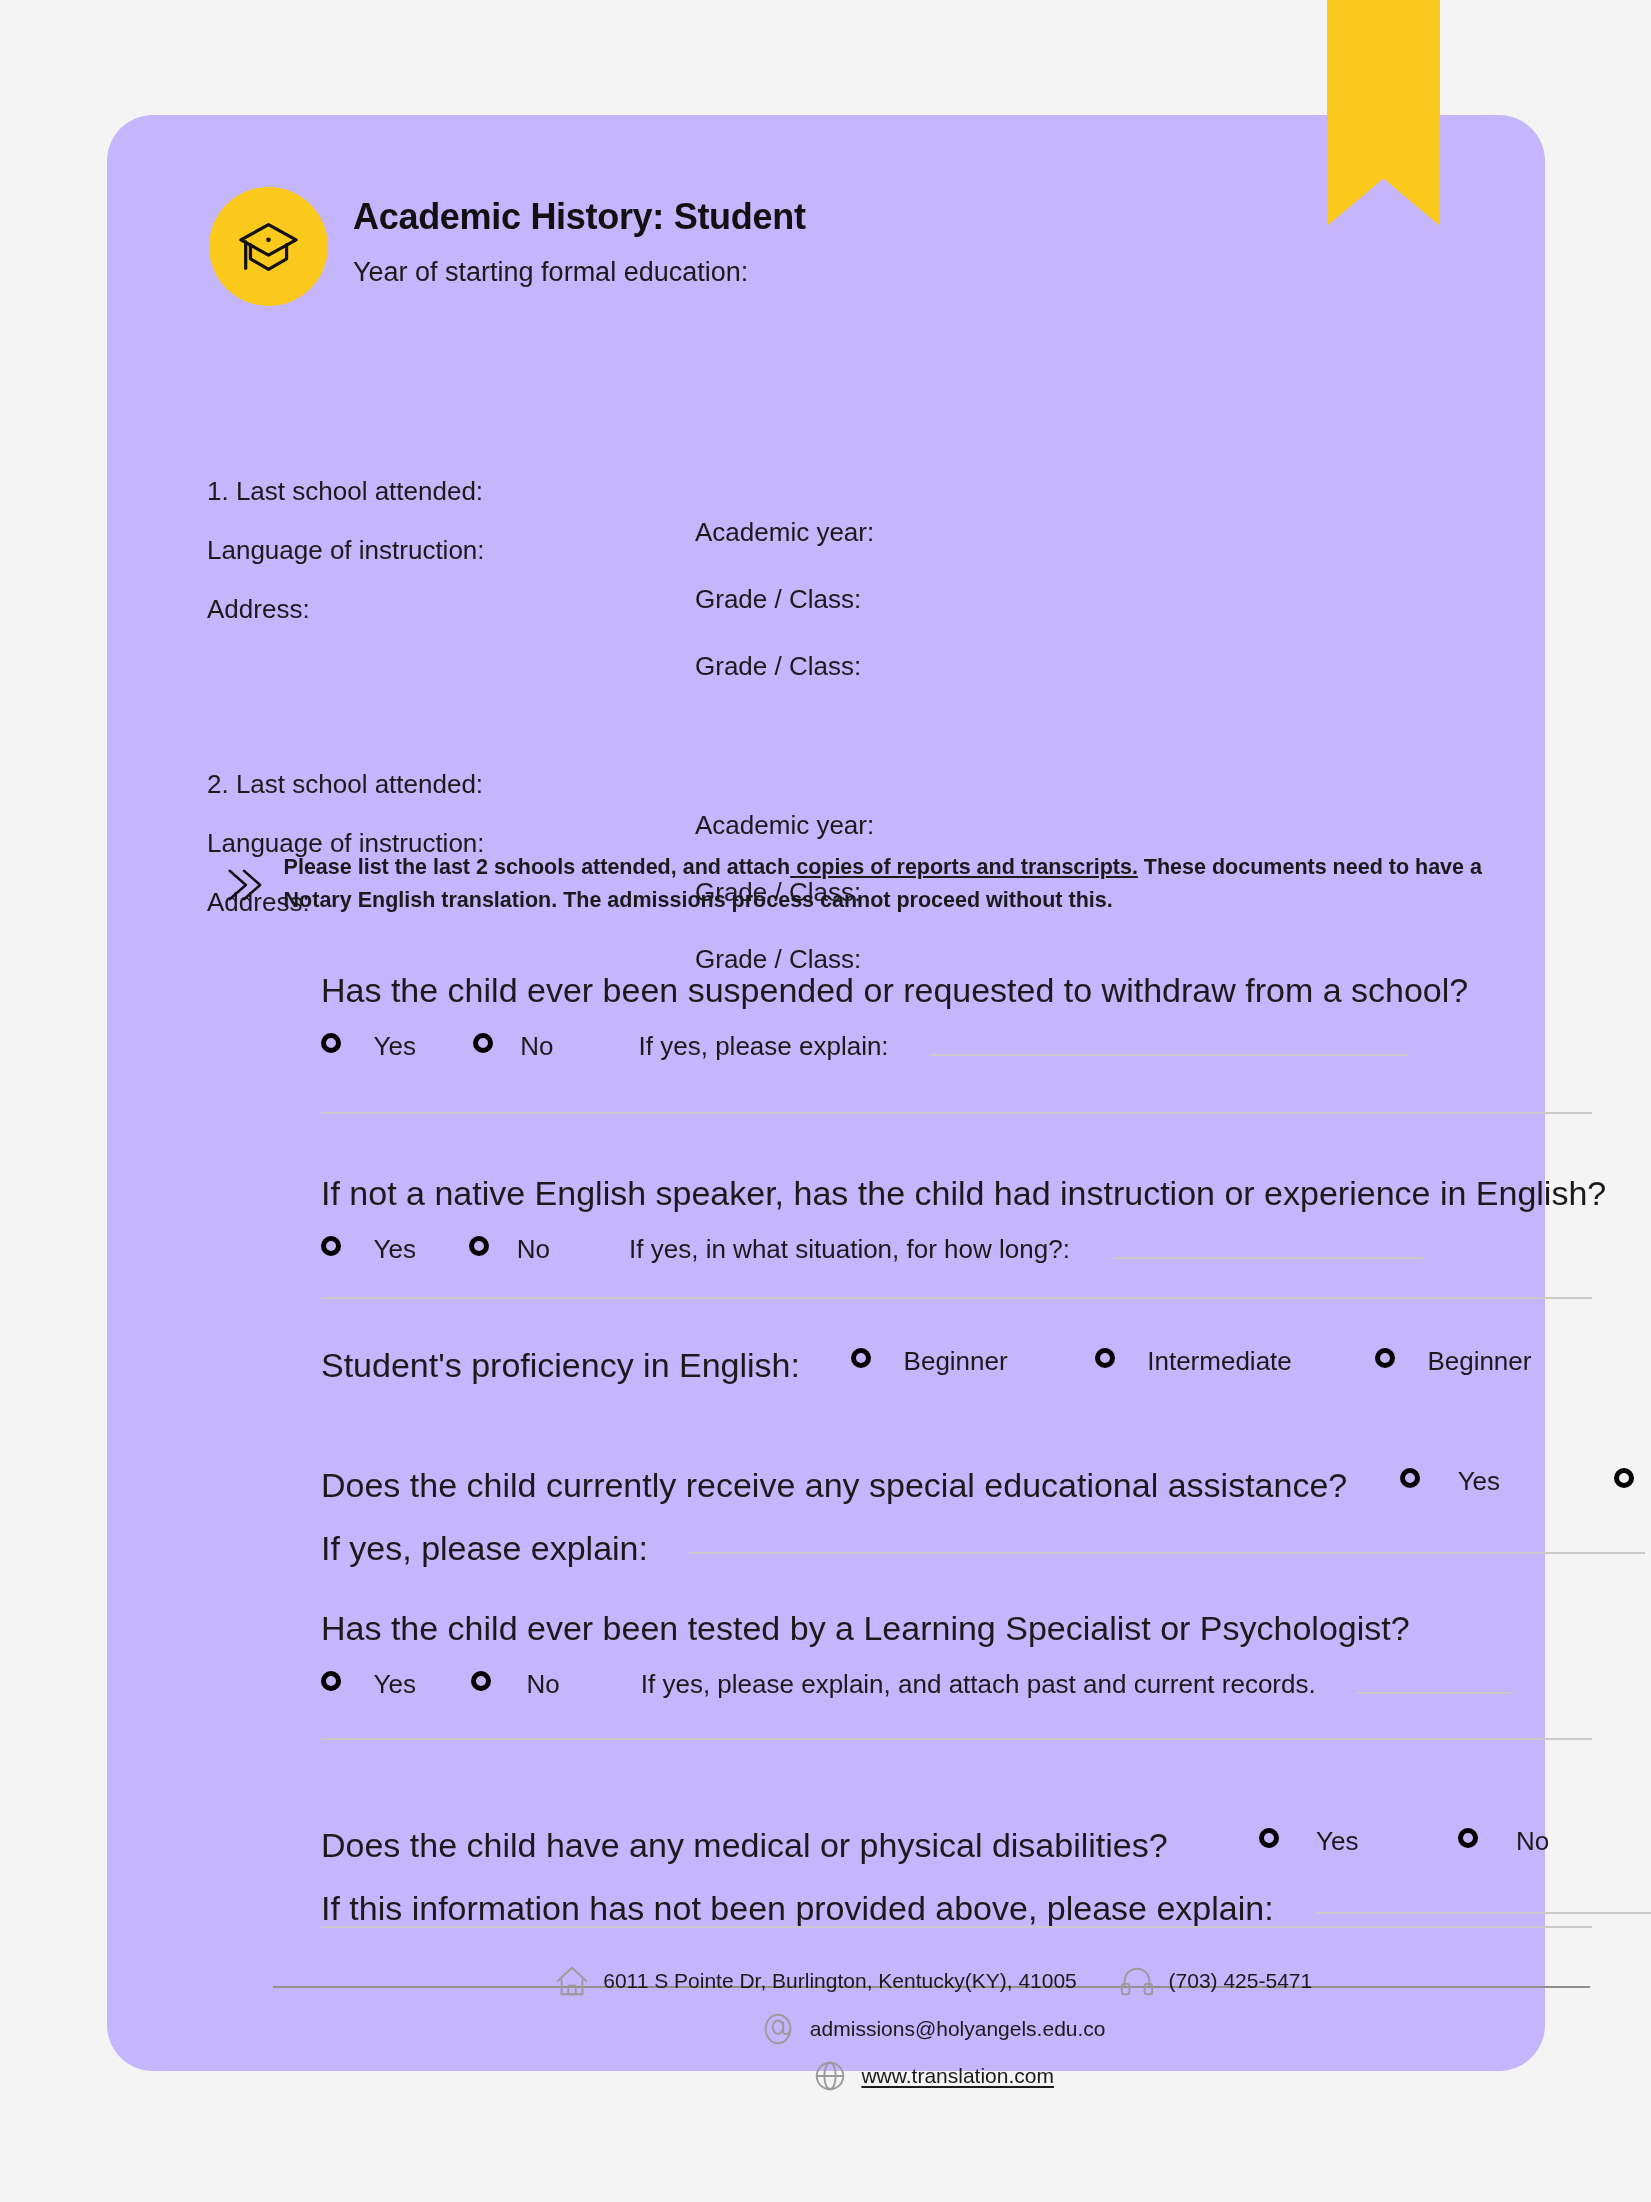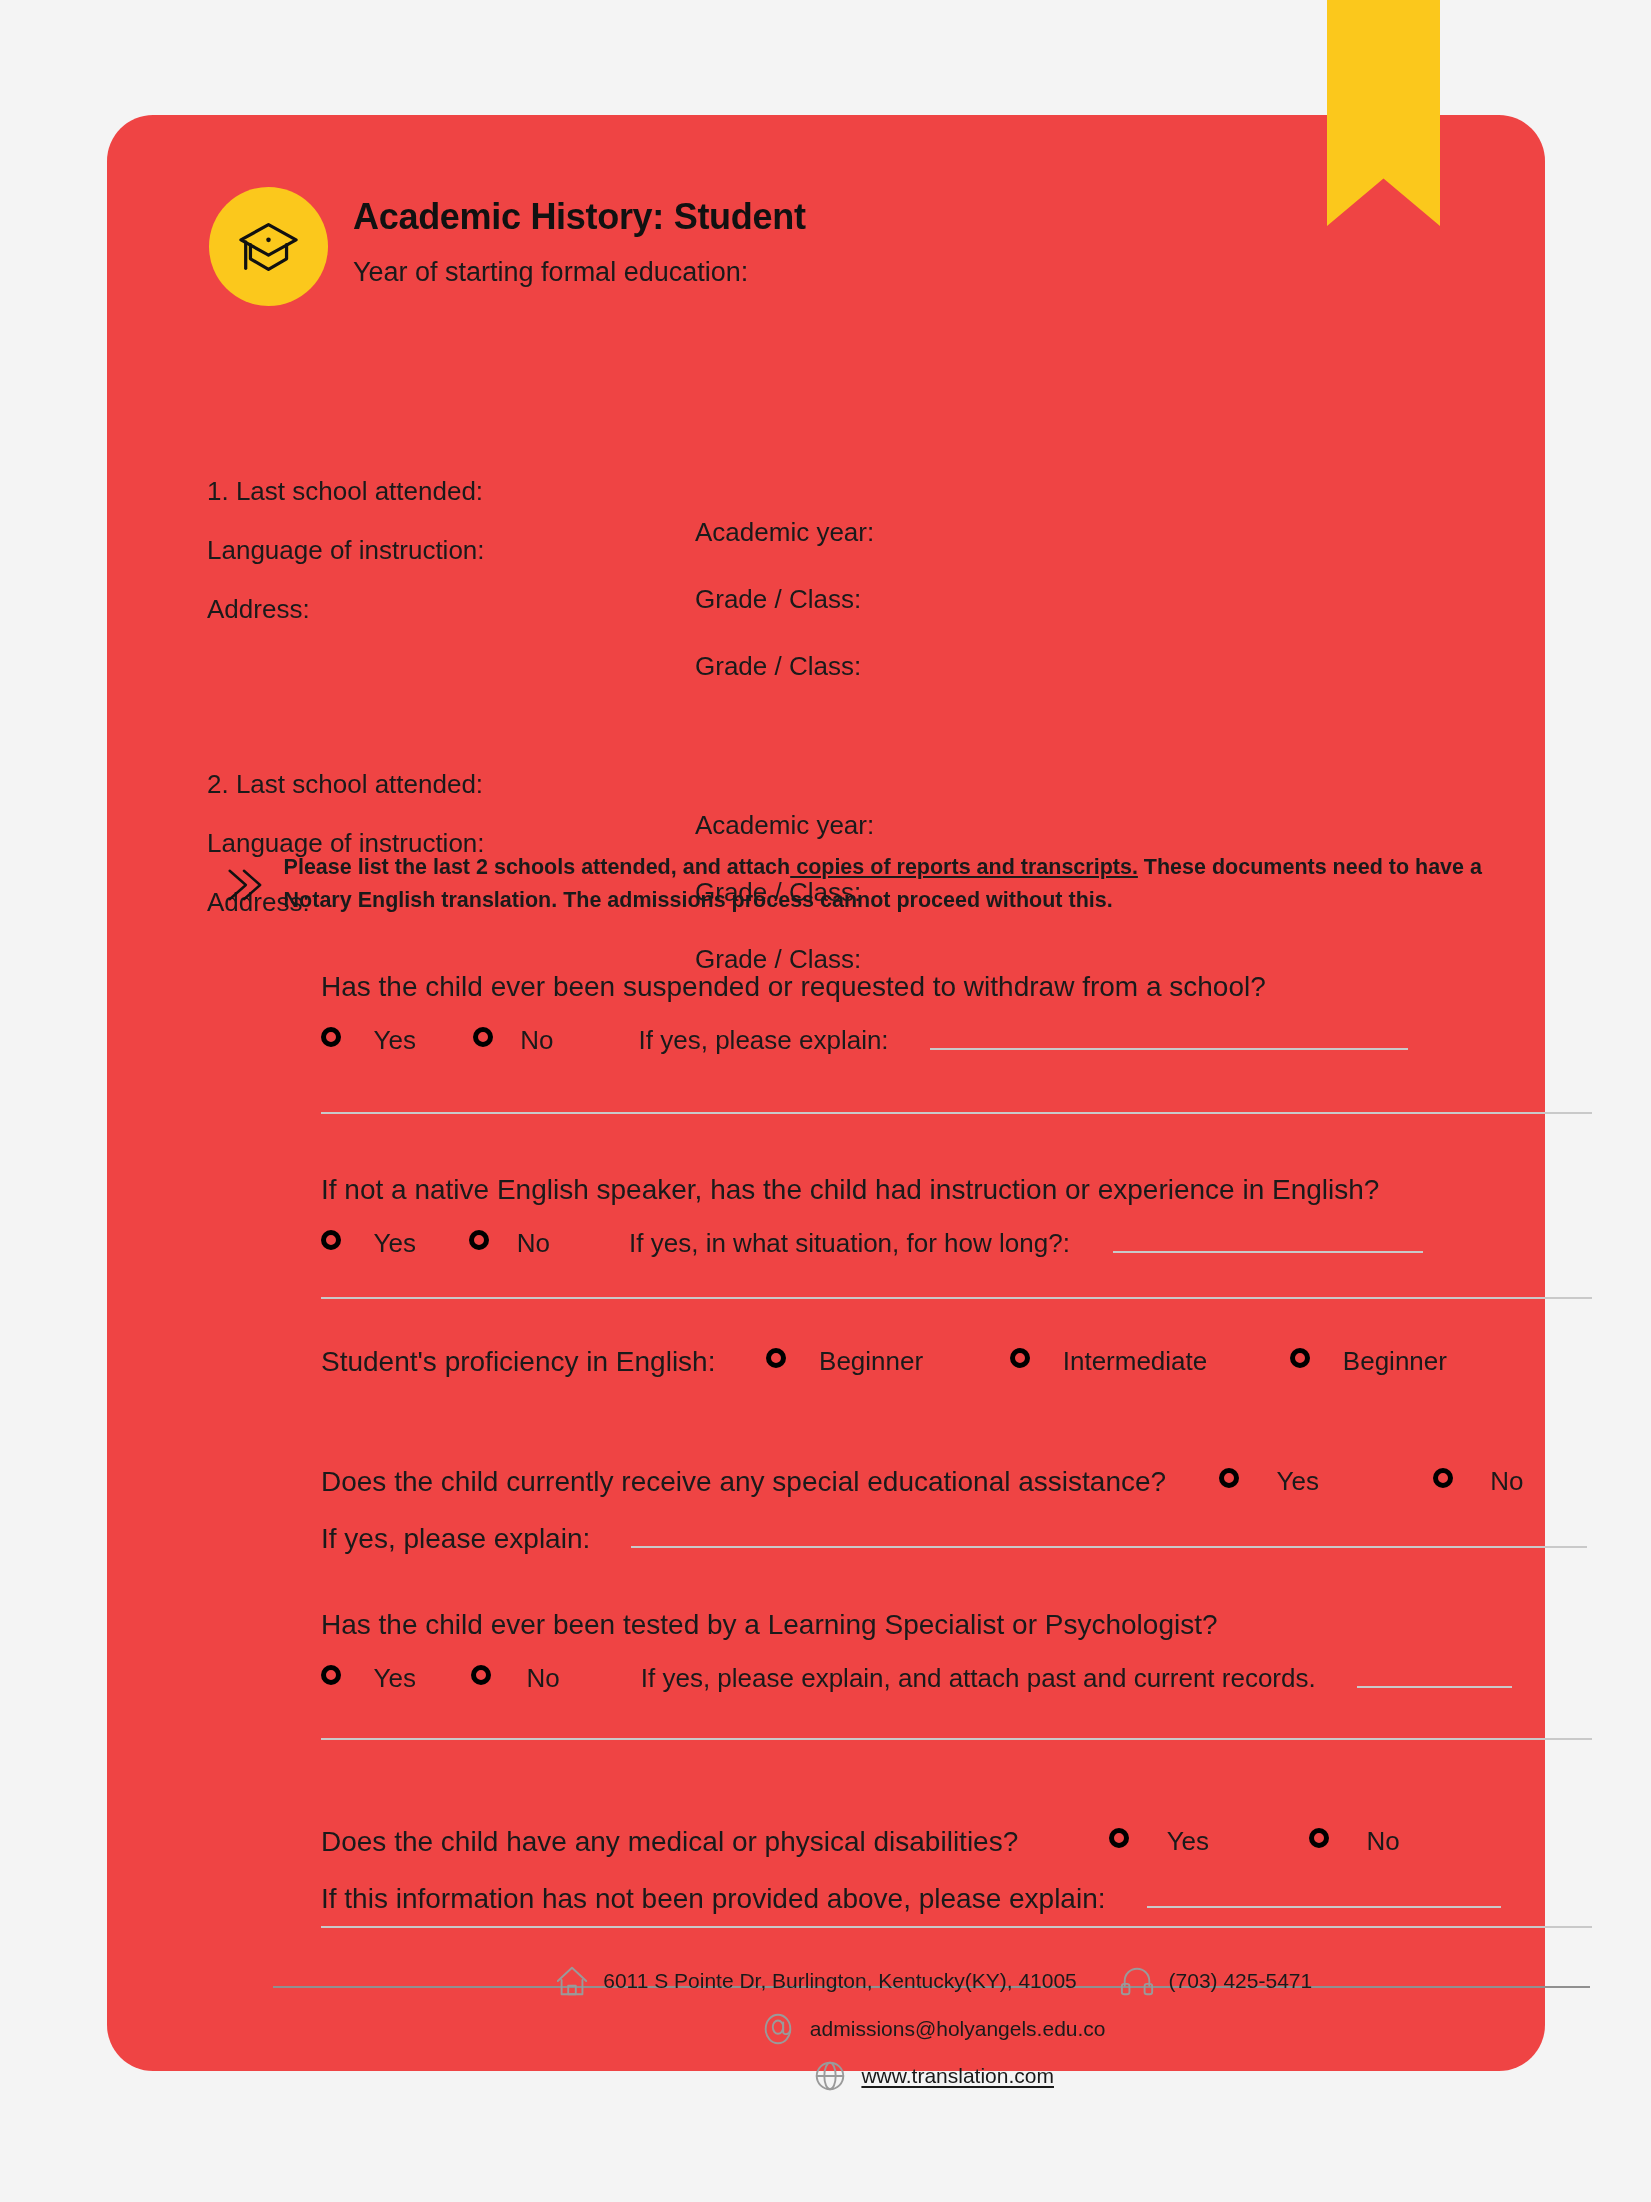--- a/index.html
+++ b/index.html
@@ -25,21 +25,21 @@
     z-index: 5;
   }
 
   
   .card {
     position: absolute;
     left: 107px;
     top: 115px;
     width: 1438px;
     height: 1956px;
-    background: #ef4444;
+    background: #c4b5fd;
     border-radius: 46px;
     z-index: 2;
   }
 
   
   .header {
     position: absolute;
     left: 102px;
     top: 72px;
     display: flex;
@@ -105,21 +105,21 @@
     font-size: 21.5px;
     line-height: 1.55;
     color: #1a1a1a;
     margin-left: 7.6px;
   }
   .note-text u { text-decoration: underline; text-underline-offset: 1.9px; }
 
   
   .q-section { position: absolute; left: 214px; width: 1271px; }
   .q-text {
-    font-size: 28px;
+    font-size: 34px;
     color: #1a1a1a;
     line-height: 1;
     white-space: nowrap;
   }
   .q-row {
     display: flex;
     line-height: 1;
     gap: 24px;
   }
 

